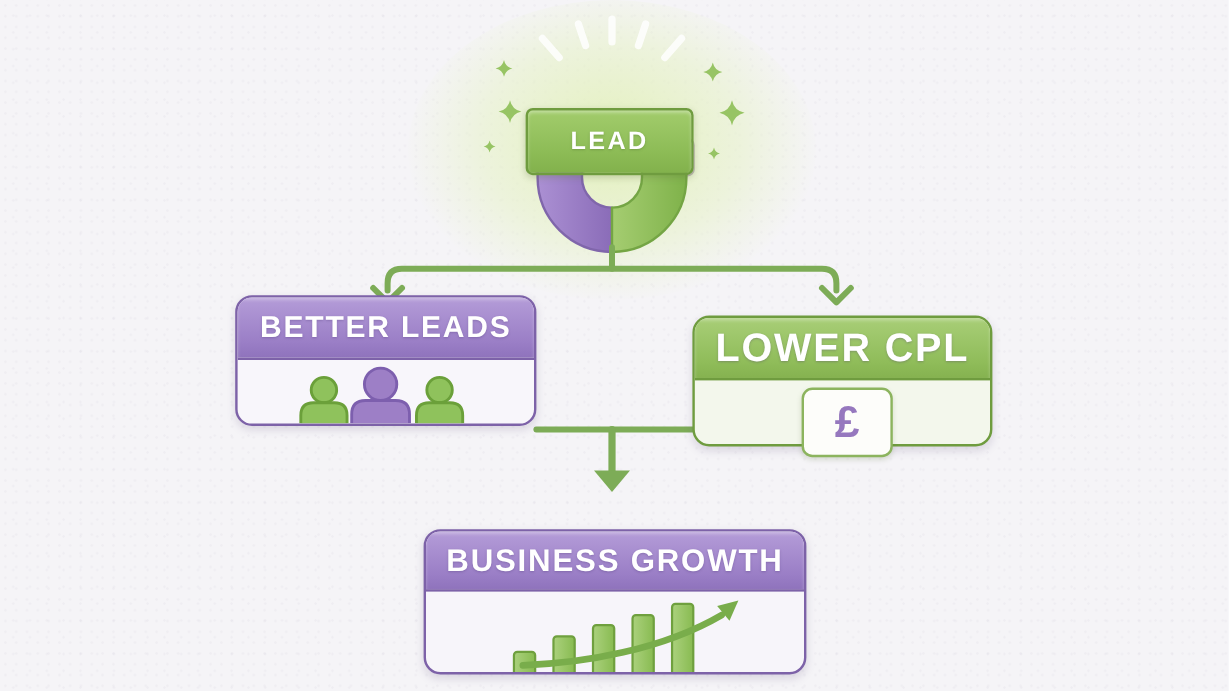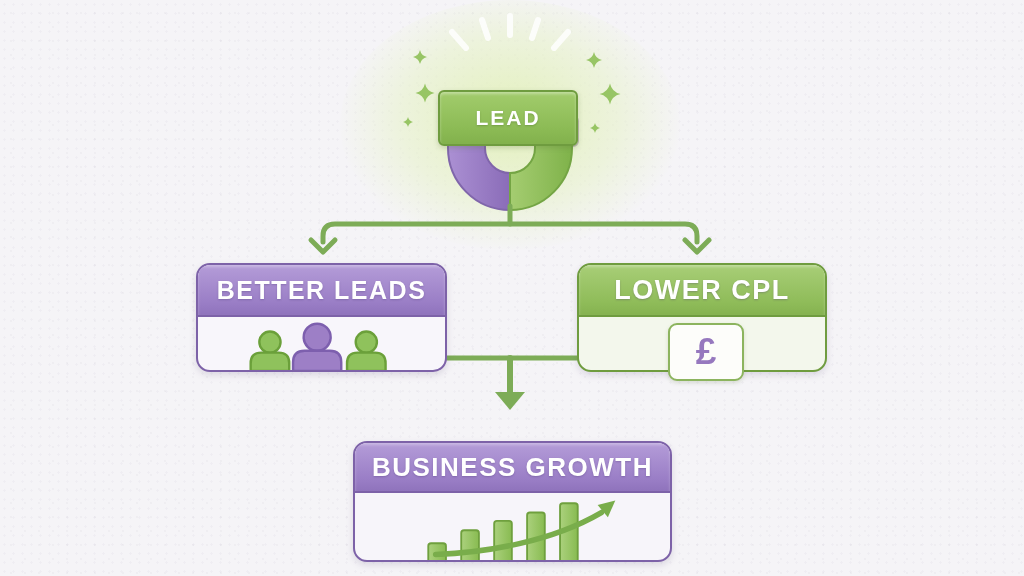--- a/index.html
+++ b/index.html
@@ -38,25 +38,25 @@
     box-shadow:0 3px 7px rgba(100,85,130,.18);
     overflow:hidden;
   }
   .node .hdr{
     height:50px;display:flex;align-items:center;justify-content:center;
     color:#fff;font-weight:bold;letter-spacing:1.5px;
     text-shadow:0 1px 2px rgba(70,50,110,.3);
     box-shadow:inset 0 2px 3px rgba(255,255,255,.3);
   }
   .node .bod{position:relative;overflow:hidden;}
-  #node-better-leads{left:196px;top:263px;width:247px;height:105px;border-color:var(--purple-dark,#7d62a8);background:#f8f6fb;}
+  #node-better-leads{left:196px;top:246px;width:247px;height:105px;border-color:var(--purple-dark,#7d62a8);background:#f8f6fb;}
   #node-better-leads .hdr{background:linear-gradient(180deg,#b49cd8 0%, #9a7ec6 75%, #8f73bc 100%);border-bottom:2px solid var(--purple-dark,#7d62a8);font-size:25px;}
   #node-better-leads .bod{height:53px;}
   #node-lower-cpl{left:577px;top:263px;width:246px;height:105px;border-color:var(--green-dark,#6f9c3f);background:#f3f7ec;}
-  #node-lower-cpl .hdr{background:linear-gradient(180deg,#a8ce77 0%, #8fbc59 75%, #85b250 100%);border-bottom:2px solid var(--green-dark,#6f9c3f);font-size:27px;}
+  #node-lower-cpl .hdr{background:linear-gradient(180deg,#a8ce77 0%, #8fbc59 75%, #85b250 100%);border-bottom:2px solid var(--green-dark,#6f9c3f);font-size:33px;}
   #node-lower-cpl .bod{height:53px;}
   #node-business-growth{left:353px;top:417px;width:315px;height:117px;border-color:var(--purple-dark,#7d62a8);background:#f7f5fa;margin-top:24px;}
   #node-business-growth .hdr{height:48px;background:linear-gradient(180deg,#b49cd8 0%, #9a7ec6 75%, #8f73bc 100%);border-bottom:2px solid var(--purple-dark,#7d62a8);font-size:26px;}
   #node-business-growth .bod{height:67px;}
   
   #pound-card{
     left:668px;top:323px;width:72px;height:54px;z-index:4;
     background:#fdfdfa;border:2px solid #8cb45e;border-radius:9px;
     box-shadow:0 2px 4px rgba(100,120,70,.2);
     display:flex;align-items:center;justify-content:center;

